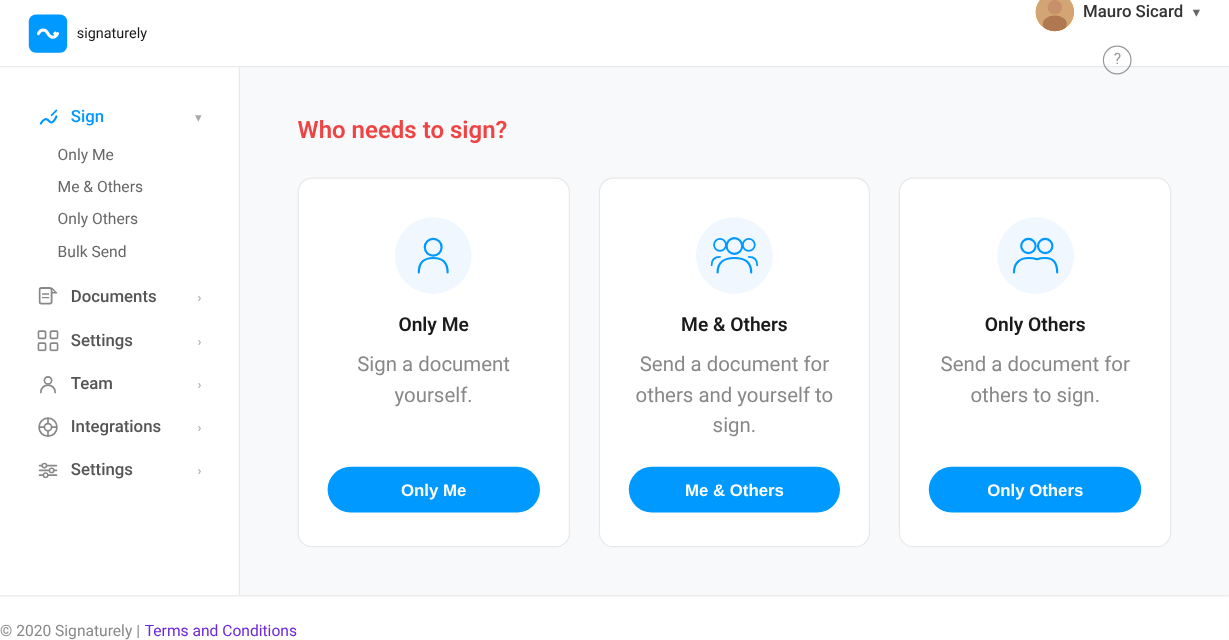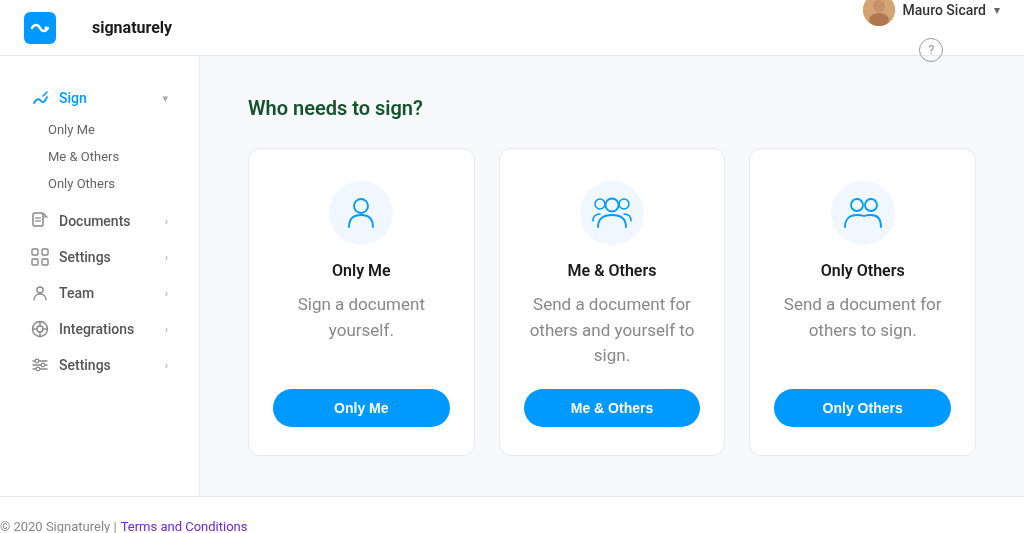--- a/index.html
+++ b/index.html
@@ -28,21 +28,21 @@
     .logo-icon {
       width: 32px;
       height: 32px;
       background: #0099ff;
       border-radius: 6px;
       display: flex;
       align-items: center;
       justify-content: center;
     }
     .logo-icon svg { width: 20px; height: 20px; }
-    .logo-text { font-size: 16px; font-weight: 700; color: #1a1a1a; margin-left: 28px; }
+    .logo-text { font-size: 12px; font-weight: 400; color: #1a1a1a; }
     .header-right { display: flex; align-items: center; gap: 12px; flex-direction: column; }
     .user-info {
       display: flex;
       align-items: center;
       gap: 8px;
       cursor: pointer;
     }
     .user-avatar {
       width: 32px;
       height: 32px;
@@ -123,21 +123,21 @@
 
     
     .main-content {
       flex: 1;
       padding: 40px 48px;
       background: #f8f9fa;
     }
     .page-title {
       font-size: 20px;
       font-weight: 600;
-      color: #14532d;
+      color: #ef4444;
       margin-bottom: 28px;
     }
 
     
     .cards-row {
       display: flex;
       gap: 24px;
       max-width: 900px;
     }
     .sign-card {
@@ -242,20 +242,21 @@
           </svg>
         </div>
         <span>Sign</span>
       </div>
       <span class="chevron">▾</span>
     </div>
     <div class="sidebar-sub-items">
       <div class="sidebar-sub-item">Only Me</div>
       <div class="sidebar-sub-item">Me &amp; Others</div>
       <div class="sidebar-sub-item">Only Others</div>
+      <div class="sidebar-sub-item">Bulk Send</div>
     </div>
 
     <div class="sidebar-nav-item">
       <div class="sidebar-nav-item-left">
         <div class="sidebar-nav-icon">
           <svg width="16" height="18" viewBox="0 0 16 18" fill="none">
             <rect x="1" y="1" width="10" height="13" rx="1.5" stroke="#888" stroke-width="1.5"></rect>
             <path d="M11 1 L15 5 L11 5" stroke="#888" stroke-width="1.2" fill="none"></path>
             <line x1="3" y1="6" x2="9" y2="6" stroke="#888" stroke-width="1.2"></line>
             <line x1="3" y1="9" x2="9" y2="9" stroke="#888" stroke-width="1.2"></line>

